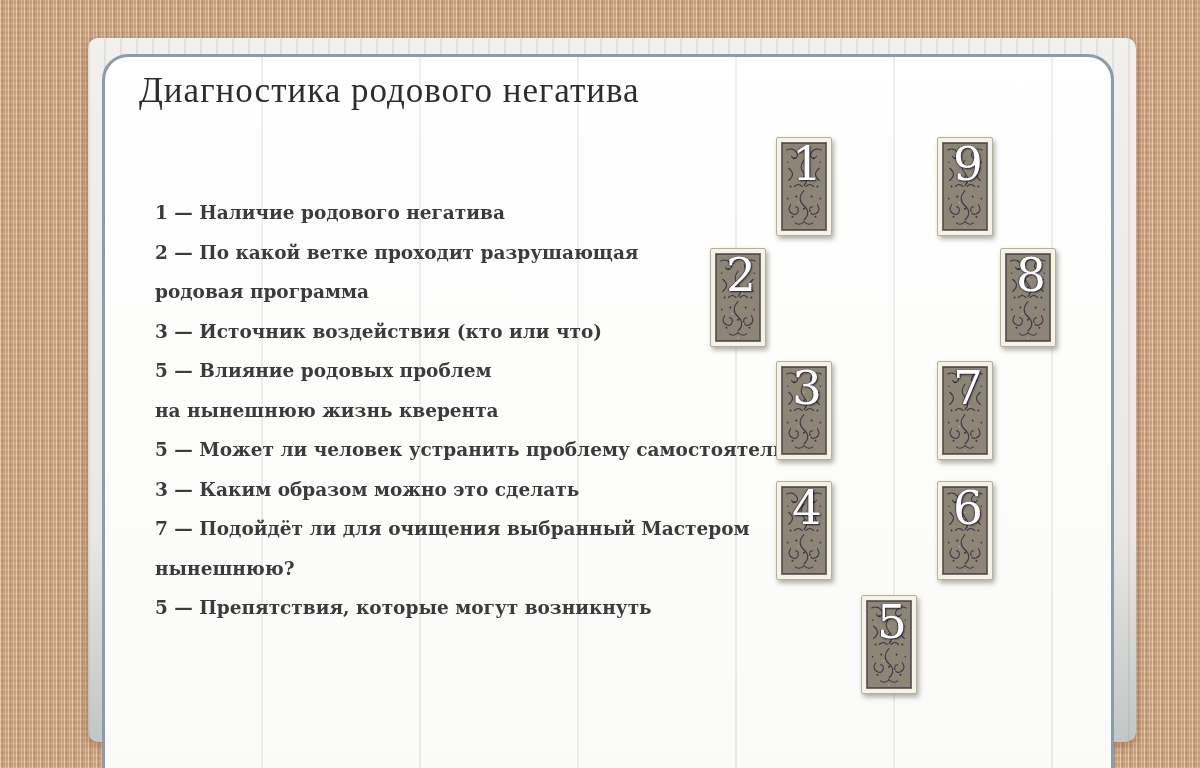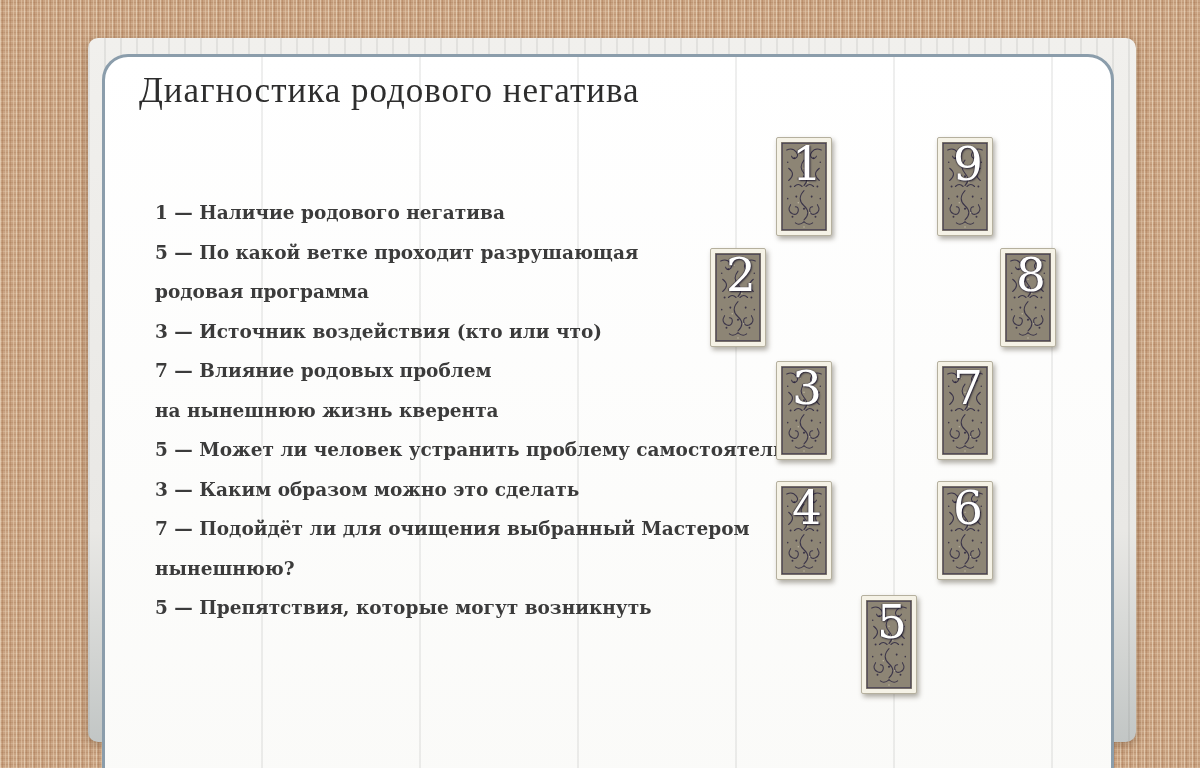--- a/index.html
+++ b/index.html
@@ -121,24 +121,24 @@
   </defs>
 </svg>
 
 <div class="board">
   <div class="panel">
 
     <h1 class="title">Диагностика родового негатива</h1>
 
     <div class="legend">
       <div class="legend-line">1 — Наличие родового негатива</div>
-      <div class="legend-line">5 — По какой ветке проходит разрушающая</div>
+      <div class="legend-line">2 — По какой ветке проходит разрушающая</div>
       <div class="legend-line">родовая программа</div>
       <div class="legend-line">3 — Источник воздействия (кто или что)</div>
-      <div class="legend-line">7 — Влияние родовых проблем</div>
+      <div class="legend-line">5 — Влияние родовых проблем</div>
       <div class="legend-line">на нынешнюю жизнь кверента</div>
       <div class="legend-line">5 — Может ли человек устранить проблему самостоятельно?</div>
       <div class="legend-line">3 — Каким образом можно это сделать</div>
       <div class="legend-line">7 — Подойдёт ли для очищения выбранный Мастером</div>
       <div class="legend-line">нынешнюю?</div>
       <div class="legend-line">5 — Препятствия, которые могут возникнуть</div>
     </div>
 
     <div class="spread">
 

